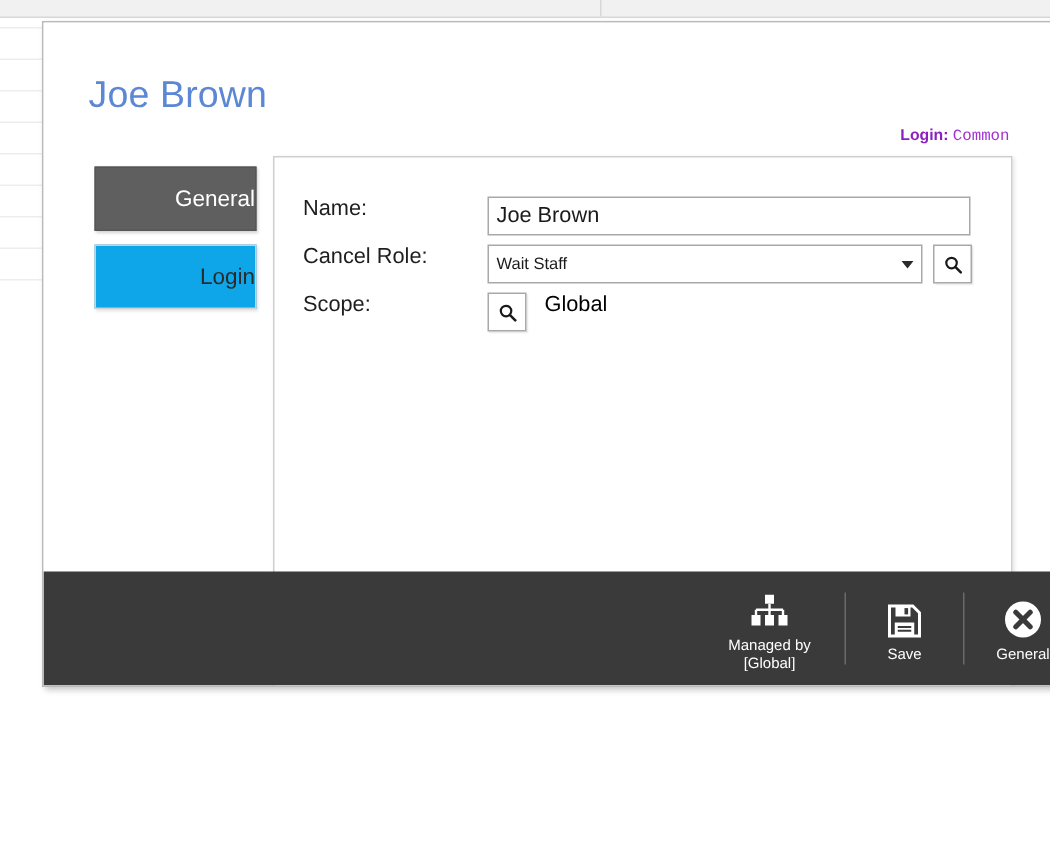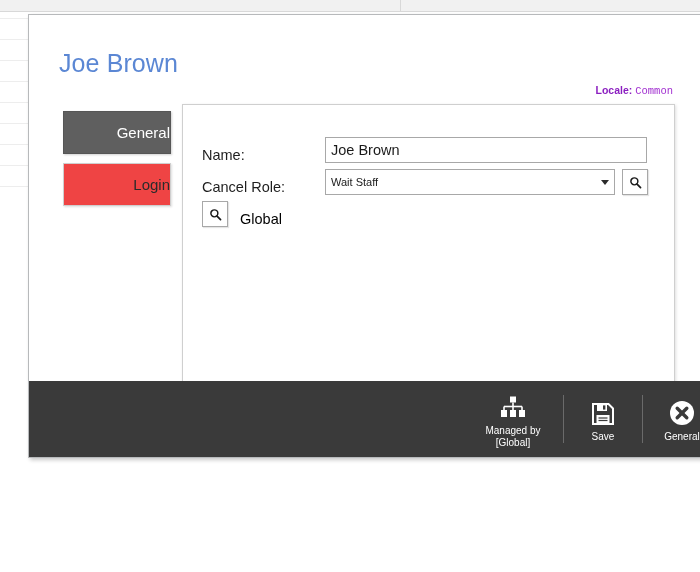--- a/index.html
+++ b/index.html
@@ -116,21 +116,21 @@
     cursor: default;
     user-select: none;
   }
   .tab.selected {
     background: #5f5f5f;
     color: #ffffff;
     border: 1px solid #565656;
     box-shadow: 1px 1px 2px rgba(0,0,0,0.18);
   }
   .tab.unselected {
-    background: #ef4444;
+    background: #0ea5e9;
     color: #2b2b2b;
     border: 1px solid #cfcfcf;
     box-shadow: 1px 1px 2px rgba(0,0,0,0.13);
   }
 
   
   .content-panel {
     position: absolute;
     left: 153px;
     top: 89px;
@@ -146,21 +146,21 @@
     position: absolute;
     left: 19px;
     top: 26px;
     width: 452px;
   }
   .form-row {
     position: relative;
     height: 32px;
     margin-bottom: 0px;
     display: flex;
-    align-items: flex-end;
+    align-items: flex-start;
   }
   .form-label {
     width: 123px;
     flex: 0 0 123px;
     font-size: 14.5px;
     color: #1e1e1e;
     white-space: nowrap;
   }
 
   .text-input {
@@ -298,21 +298,21 @@
     </div>
 </div>
 
 <div id="dialog">
 
   <div class="dialog-body">
 
     <div class="page-title">Joe Brown</div>
 
     <div class="locale-block">
-      <span class="locale-label">Locale:</span>
+      <span class="locale-label">Login:</span>
       <span class="locale-value">Common</span>
     </div>
 
     <div class="tabs">
       <div class="tab selected">General</div>
       <div class="tab unselected">Login</div>
     </div>
 
     <div class="content-panel">
       <div class="form">
@@ -332,20 +332,21 @@
           </div>
           <button class="icon-button">
             <svg width="13" height="13" viewBox="0 0 16 16">
               <circle cx="6.6" cy="6.6" r="4.3" fill="none" stroke="#1a1a1a" stroke-width="1.8"></circle>
               <line x1="9.9" y1="9.9" x2="14.2" y2="14.2" stroke="#1a1a1a" stroke-width="2.1" stroke-linecap="round"></line>
             </svg>
           </button>
         </div>
 
         <div class="form-row">
+          <div class="form-label">Scope:</div>
           <button class="icon-button no-gap">
             <svg width="13" height="13" viewBox="0 0 16 16">
               <circle cx="6.6" cy="6.6" r="4.3" fill="none" stroke="#1a1a1a" stroke-width="1.8"></circle>
               <line x1="9.9" y1="9.9" x2="14.2" y2="14.2" stroke="#1a1a1a" stroke-width="2.1" stroke-linecap="round"></line>
             </svg>
           </button>
           <span class="scope-link">Global</span>
         </div>
 
       </div>

